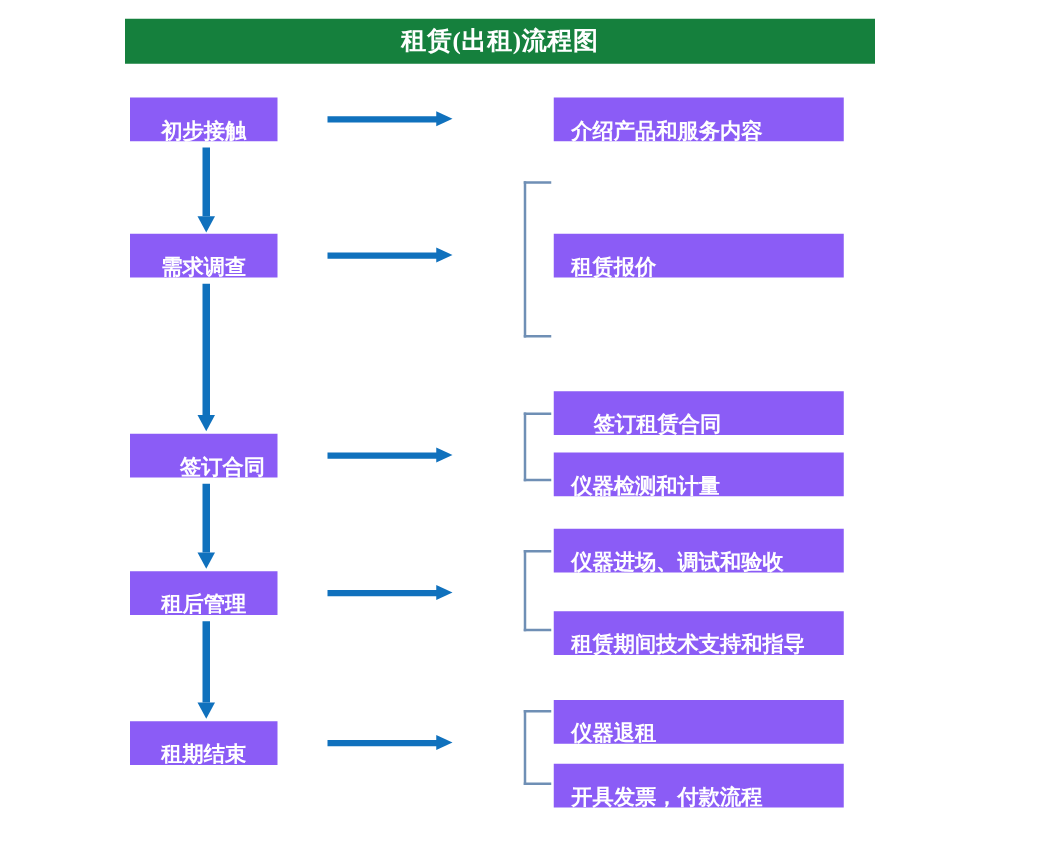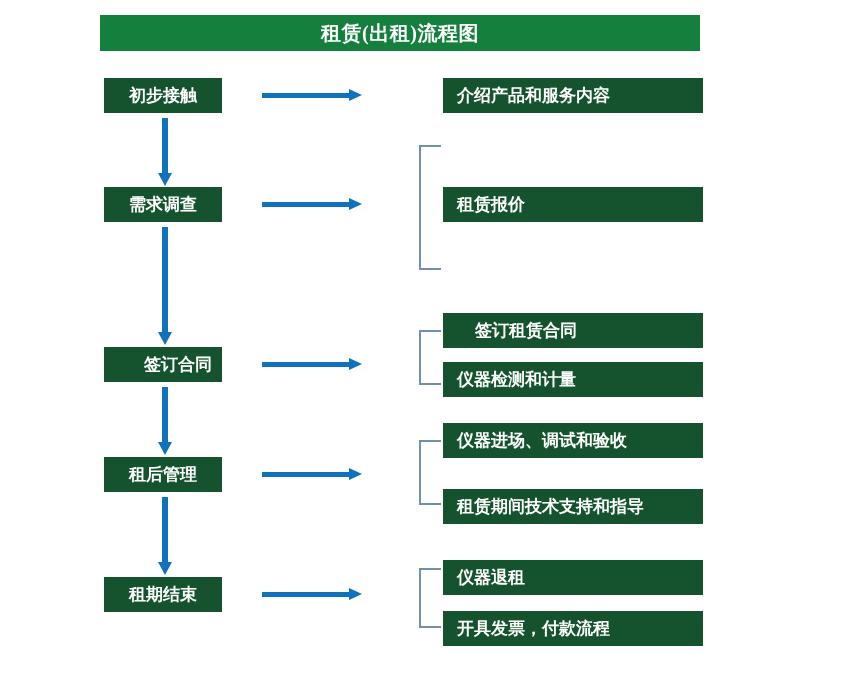--- a/index.html
+++ b/index.html
@@ -35,23 +35,23 @@
     color: #ffffff;
     font-size: 20px;
     font-weight: bold;
     letter-spacing: 0.5px;
     line-height: 1;
   }
 
   
   .node {
     position: absolute;
-    background: #14532d;
+    background: #8b5cf6;
     display: flex;
-    align-items: center;
+    align-items: flex-end;
     box-sizing: border-box;
   }
   .node .node-text {
     color: #ffffff;
     font-weight: bold;
     line-height: 1;
     white-space: nowrap;
   }
 
   
@@ -61,21 +61,21 @@
     height: 35px;
     justify-content: center;
   }
   .stage-node .node-text {
     font-size: 17px;
   }
 
   
   .detail-node {
     left: 443px;
-    width: 260px;
+    width: 232px;
     height: 35px;
     justify-content: flex-start;
     padding-left: 14px;
   }
   .detail-node .node-text {
     font-size: 17px;
   }
 
   
   .h-arrow {

